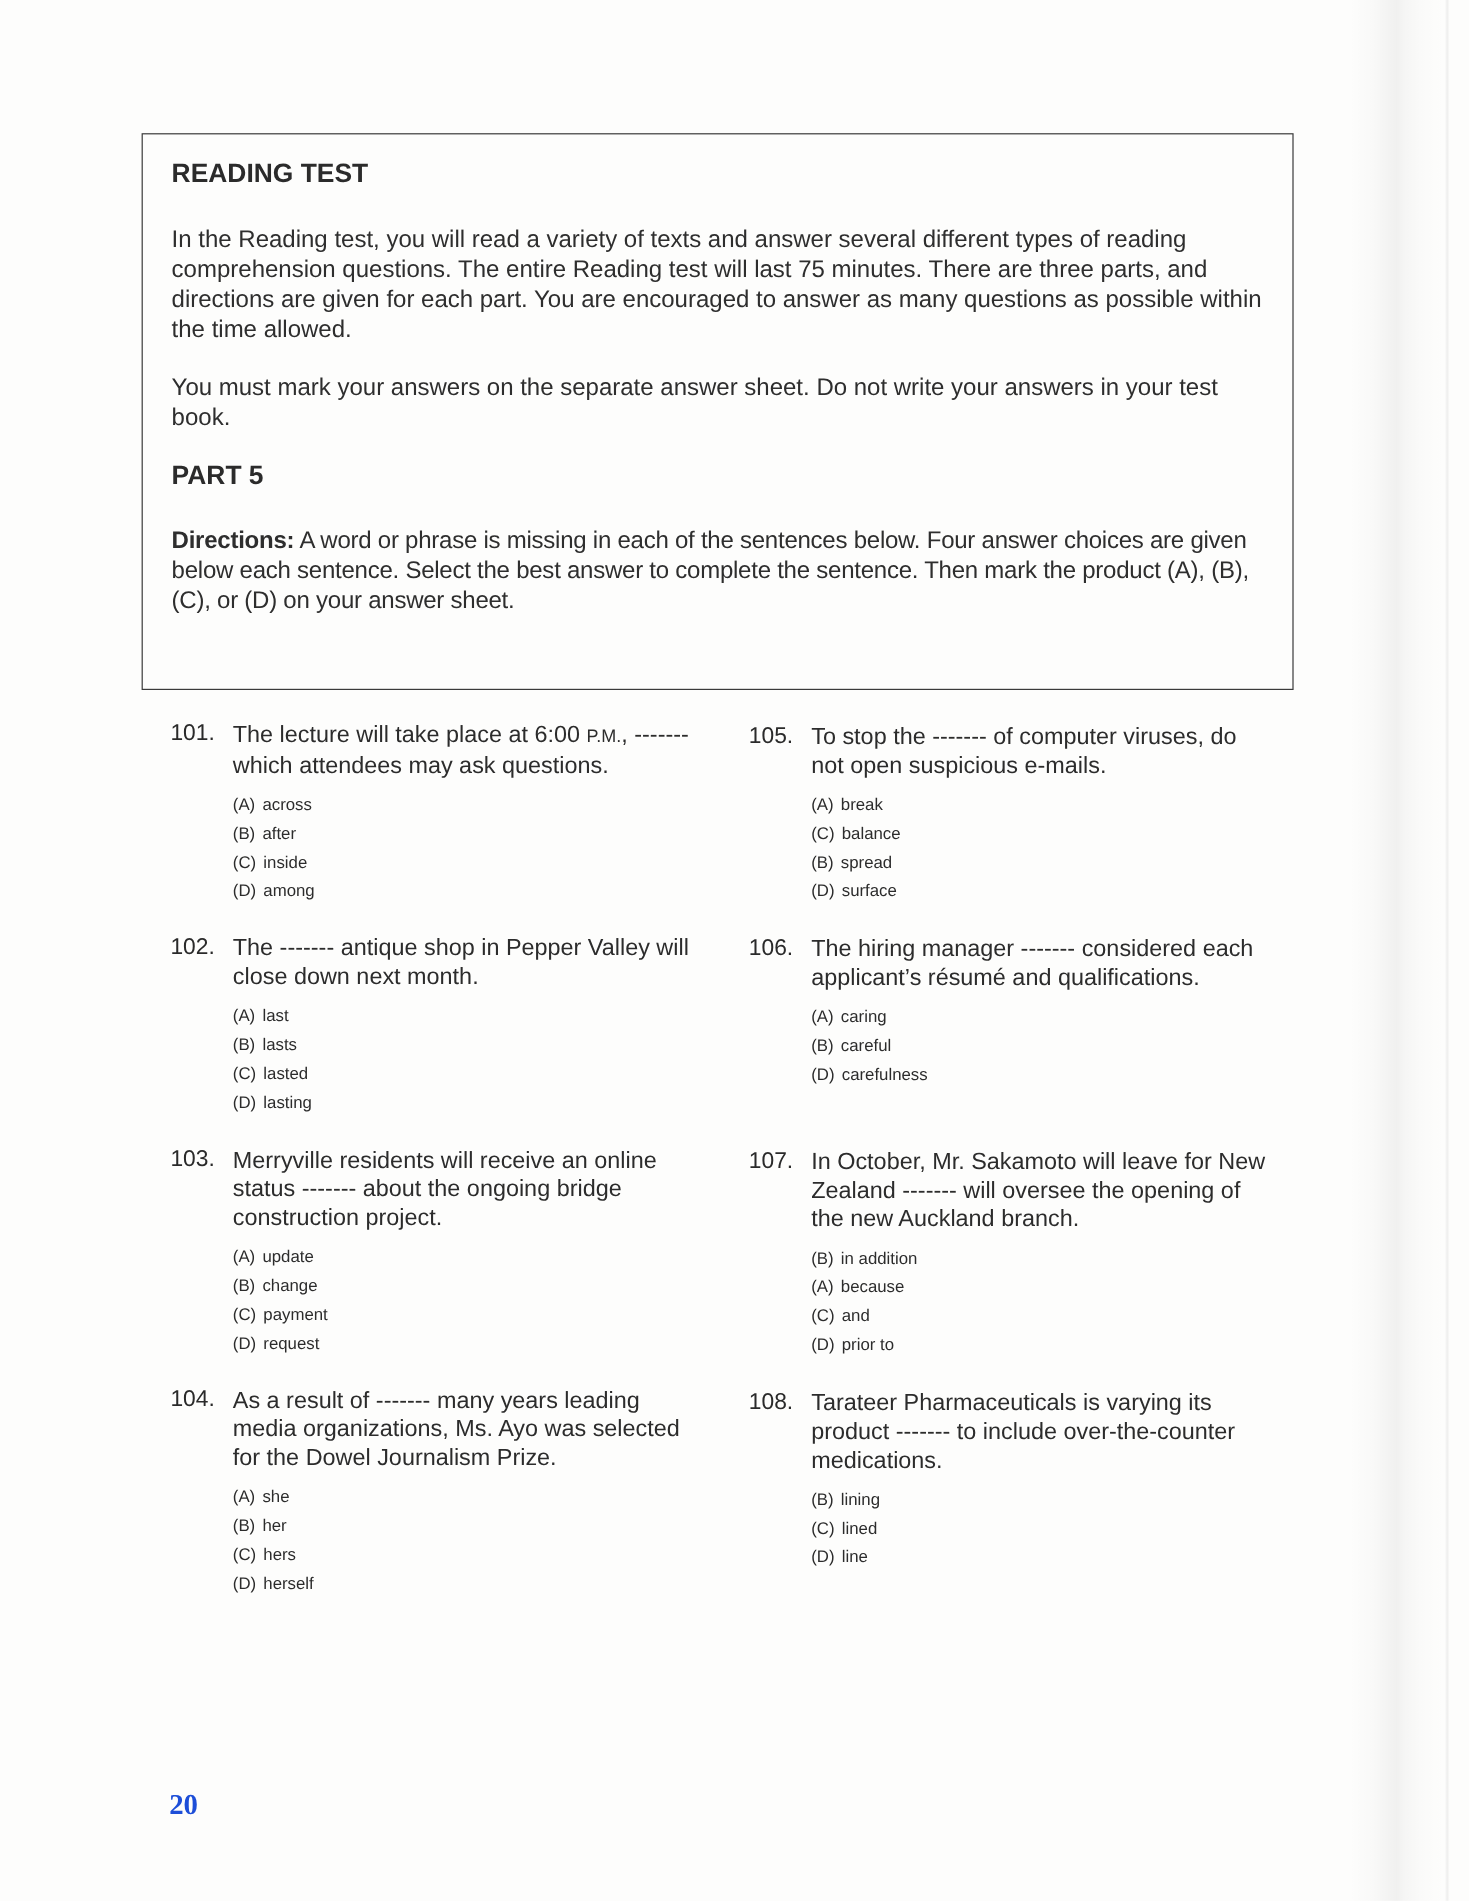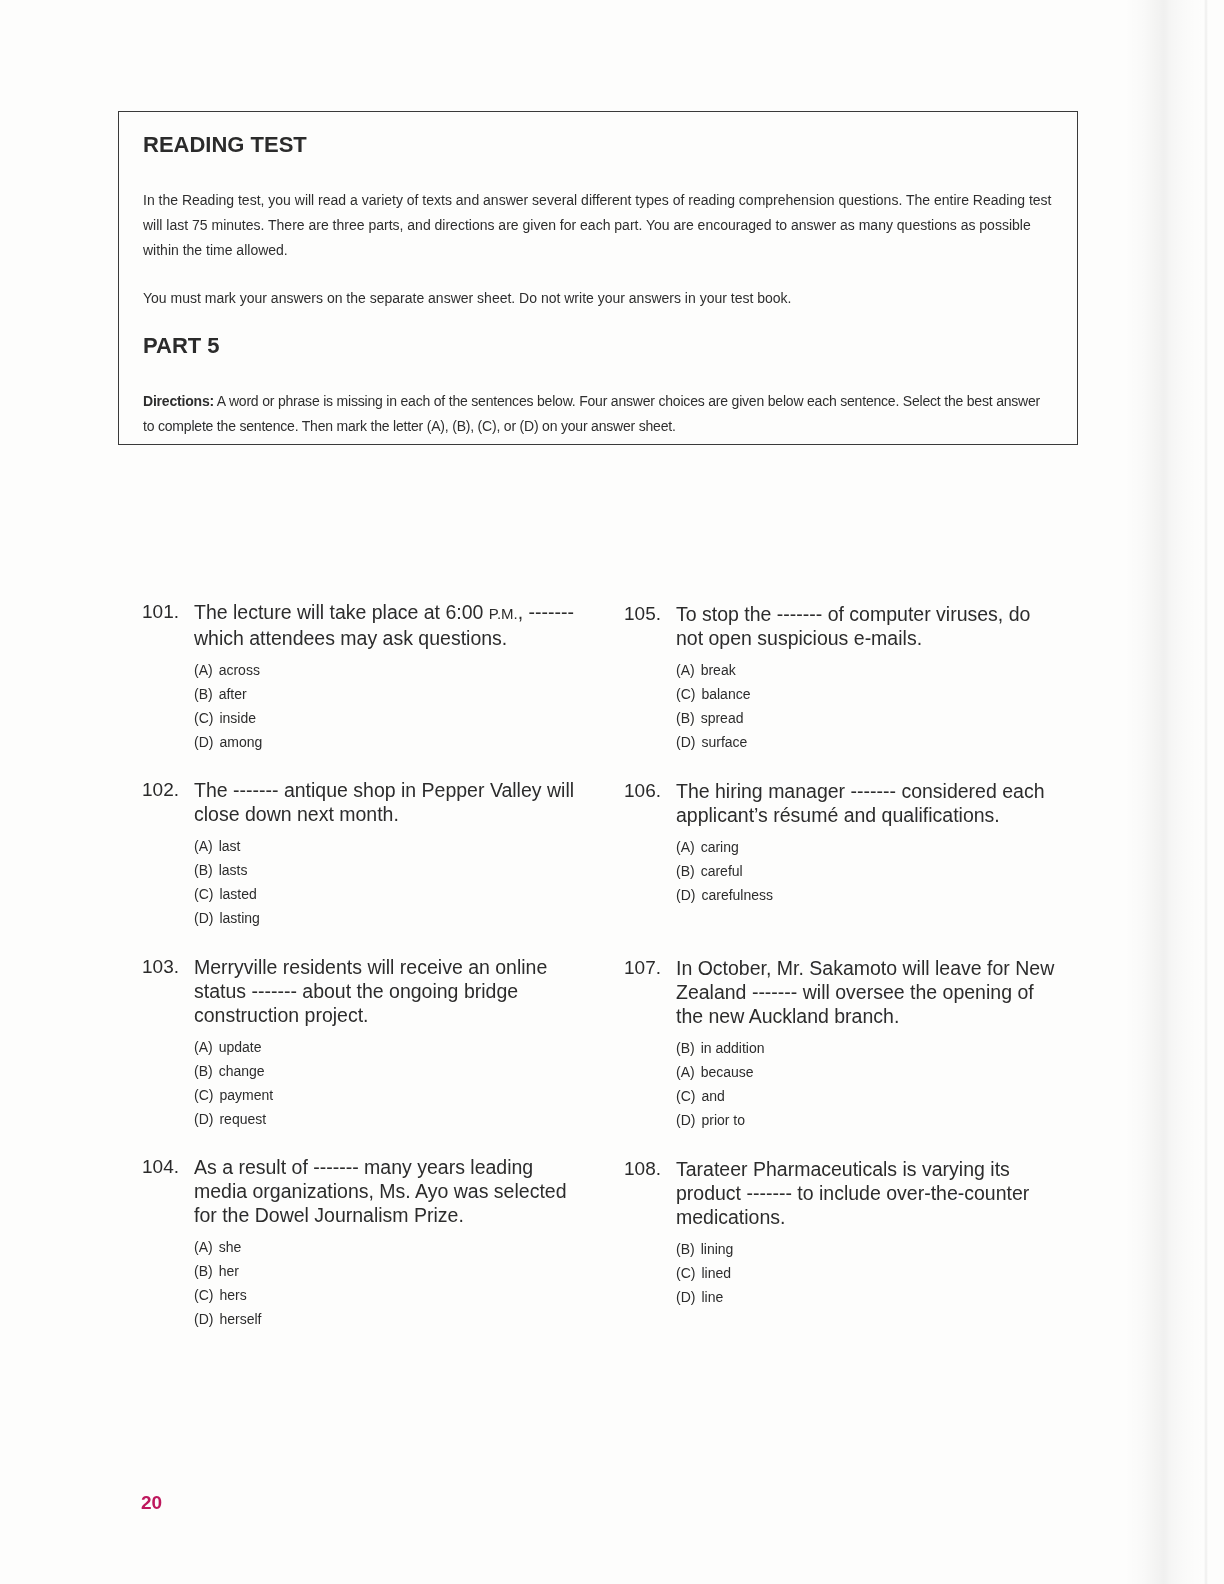--- a/index.html
+++ b/index.html
@@ -29,34 +29,34 @@
         rgba(0,0,0,0.01) 60px,
         rgba(0,0,0,0) 80px,
         rgba(0,0,0,0.06) 82px,
         rgba(0,0,0,0) 84px);
     }
     .intro-box {
       position: absolute;
       left: 118px;
       top: 111px;
       width: 960px;
-      height: 334px;
+      height: 464px;
       border: 1.5px solid #3a3a3a;
       box-sizing: border-box;
       padding: 18px 24px 0 24px;
     }
     .box-heading {
       font-weight: bold;
       font-size: 22px;
       margin: 0;
       line-height: 30px;
       color: #2b2b2b;
     }
     .box-para {
-      font-size: 14px;
+      font-size: 20px;
       line-height: 25px;
       margin: 0;
       color: #2e2e2e;
     }
     .p1 { margin-top: 28px; }
     .p2 { margin-top: 23px; }
     .part-heading { margin-top: 20px; }
     .directions { margin-top: 28px; letter-spacing: -0.2px; }
     .directions b { font-weight: bold; }
 
@@ -104,36 +104,36 @@
       line-height: 24px;
       color: #2c2c2c;
     }
     .opt-letter { margin-right: 6px; }
 
     .page-number {
       position: absolute;
       left: 141px;
       top: 1492px;
       font-weight: bold;
-      font-size: 19px;
-      font-family: Liberation Sans, sans-serif;
-      color: #be185d;
+      font-size: 24px;
+      font-family: Liberation Serif, serif;
+      color: #1d4ed8;
     }
   </style>
 </head>
 <body>
 
 <div class="gutter"></div>
 
 <section class="intro-box">
   <h1 class="box-heading">READING TEST</h1>
   <p class="box-para p1">In the Reading test, you will read a variety of texts and answer several different types of reading comprehension questions. The entire Reading test will last 75 minutes. There are three parts, and directions are given for each part. You are encouraged to answer as many questions as possible within the time allowed.</p>
   <p class="box-para p2">You must mark your answers on the separate answer sheet. Do not write your answers in your test book.</p>
   <h2 class="box-heading part-heading">PART 5</h2>
-  <p class="box-para directions"><b>Directions:</b><span> A word or phrase is missing in each of the sentences below. Four answer choices are given below each sentence. Select the best answer to complete the sentence. Then mark the letter (A), (B), (C), or (D) on your answer sheet.</span></p>
+  <p class="box-para directions"><b>Directions:</b><span> A word or phrase is missing in each of the sentences below. Four answer choices are given below each sentence. Select the best answer to complete the sentence. Then mark the product (A), (B), (C), or (D) on your answer sheet.</span></p>
 </section>
 
 <main class="questions">
   <div class="column col-left">
 
     <div class="question" style="top:0px;">
       <span class="q-num">101.</span>
       <div class="q-text"><span>The lecture will take place at 6:00 </span><span class="smallcaps">P.M.</span><span>, ------- which attendees may ask questions.</span></div>
       <ul class="options">
         <li><span class="opt-letter">(A)</span><span>across</span></li>

